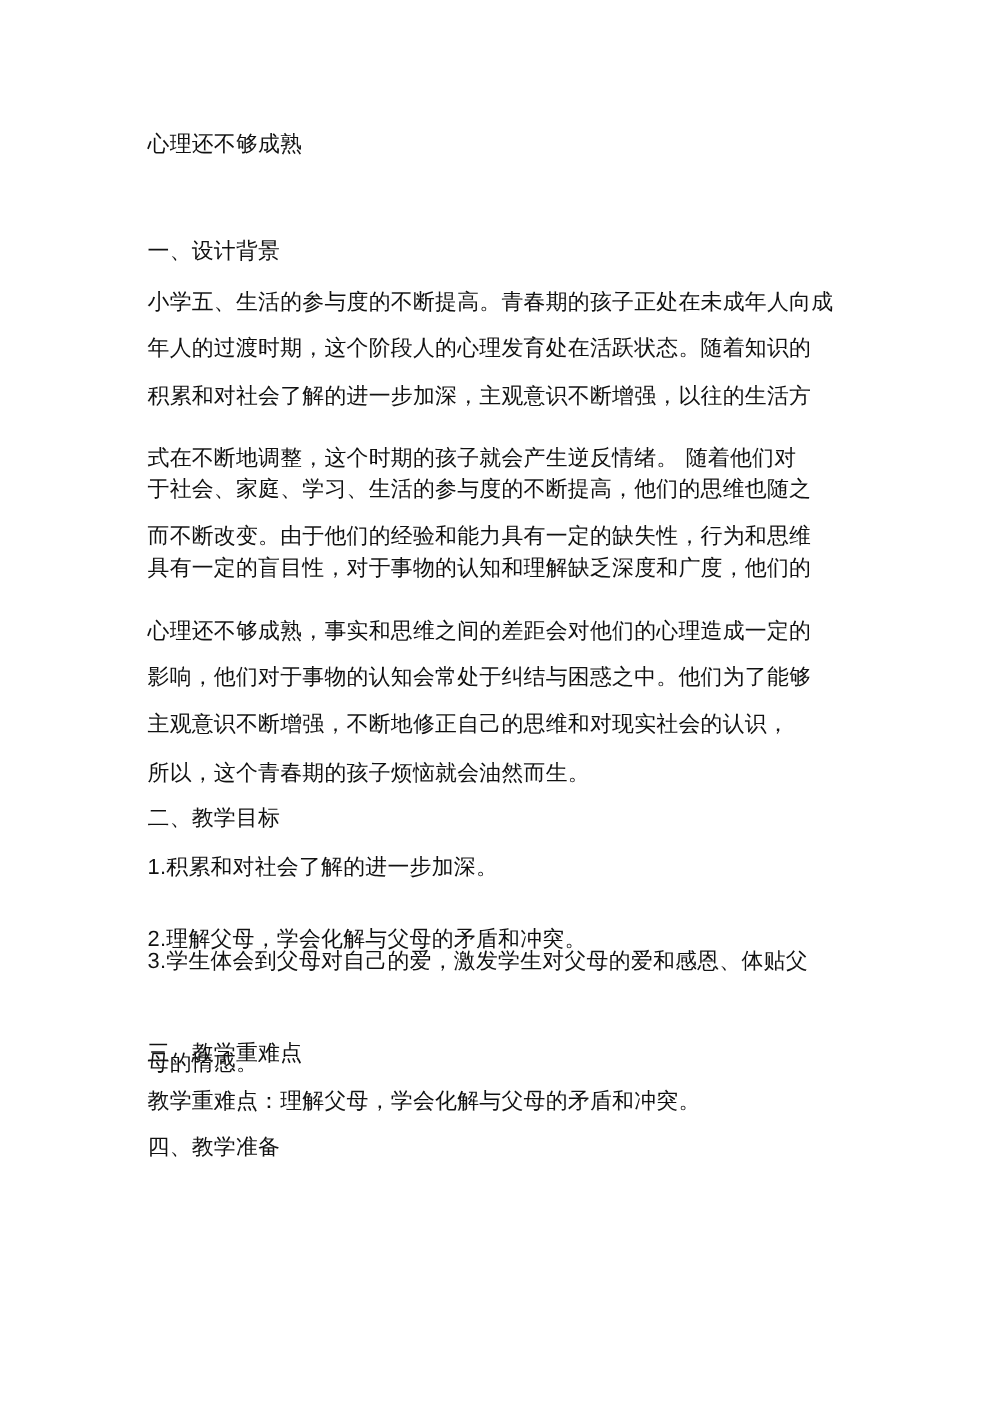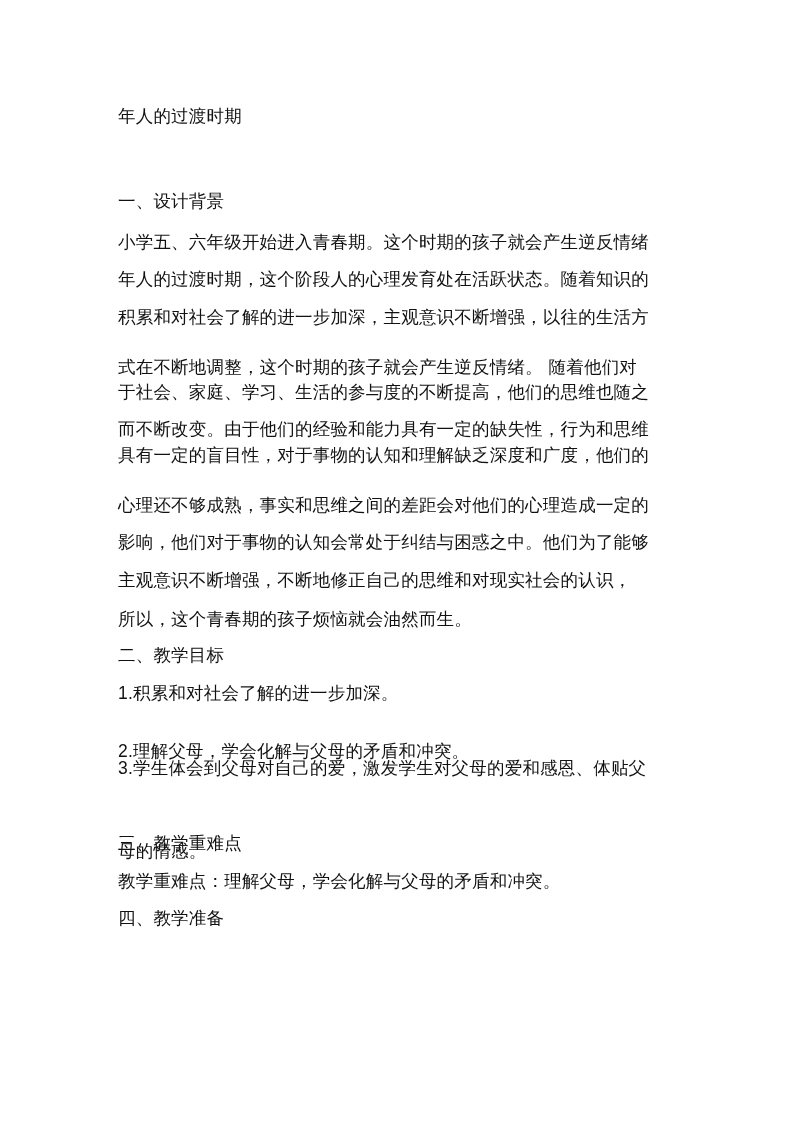--- a/index.html
+++ b/index.html
@@ -6,26 +6,26 @@
   body { width: 793px; height: 1122px; position: relative; overflow: hidden;
          font-family: "DejaVu Serif", "Liberation Serif", serif; color: #111; }
   .page { position: absolute; left: 118px; top: 0; width: 560px; }
   .line { position: absolute; left: 0; font-size: 17.5px; line-height: 22px; white-space: nowrap; letter-spacing: 0.2px; }
   .num { font-family: "Liberation Sans", "DejaVu Sans", sans-serif; }
 </style>
 </head>
 <body>
 
 <div class="page">
-  <div class="line" style="top:105px">年人的过渡时期</div>
+  <div class="line" style="top:105px">心理还不够成熟</div>
 
   <div class="line" style="top:190px">一、设计背景</div>
 
   <div>
-    <div class="line" style="top:231px">小学五、六年级开始进入青春期。这个时期的孩子就会产生逆反情绪</div>
+    <div class="line" style="top:231px">小学五、生活的参与度的不断提高。青春期的孩子正处在未成年人向成</div>
     <div class="line" style="top:268px">年人的过渡时期，这个阶段人的心理发育处在活跃状态。随着知识的</div>
     <div class="line" style="top:306px">积累和对社会了解的进一步加深，主观意识不断增强，以往的生活方</div>
     <div class="line" style="top:356px">式在不断地调整，这个时期的孩子就会产生逆反情绪。  随着他们对</div>
     <div class="line" style="top:381px">于社会、家庭、学习、生活的参与度的不断提高，他们的思维也随之</div>
     <div class="line" style="top:418px">而不断改变。由于他们的经验和能力具有一定的缺失性，行为和思维</div>
     <div class="line" style="top:444px">具有一定的盲目性，对于事物的认知和理解缺乏深度和广度，他们的</div>
     <div class="line" style="top:494px">心理还不够成熟，事实和思维之间的差距会对他们的心理造成一定的</div>
     <div class="line" style="top:531px">影响，他们对于事物的认知会常处于纠结与困惑之中。他们为了能够</div>
     <div class="line" style="top:569px">主观意识不断增强，不断地修正自己的思维和对现实社会的认识，</div>
     <div class="line" style="top:608px">所以，这个青春期的孩子烦恼就会油然而生。</div>

